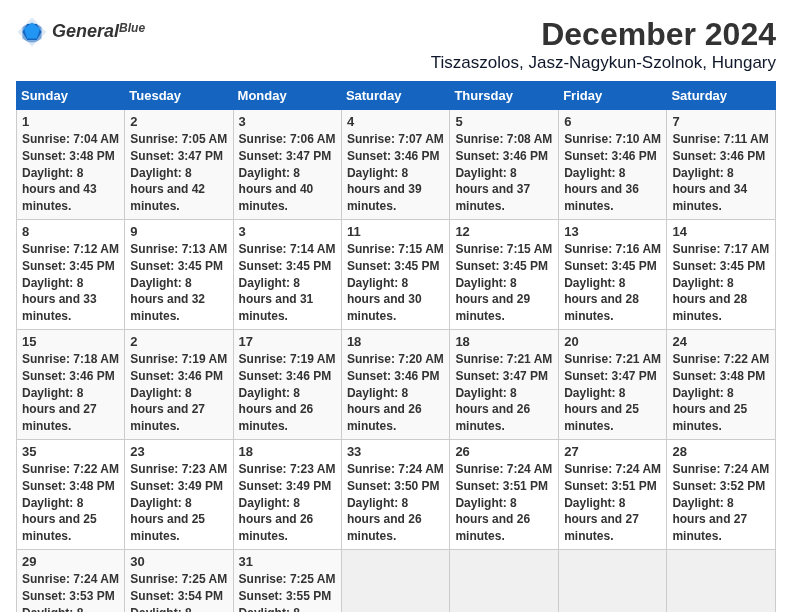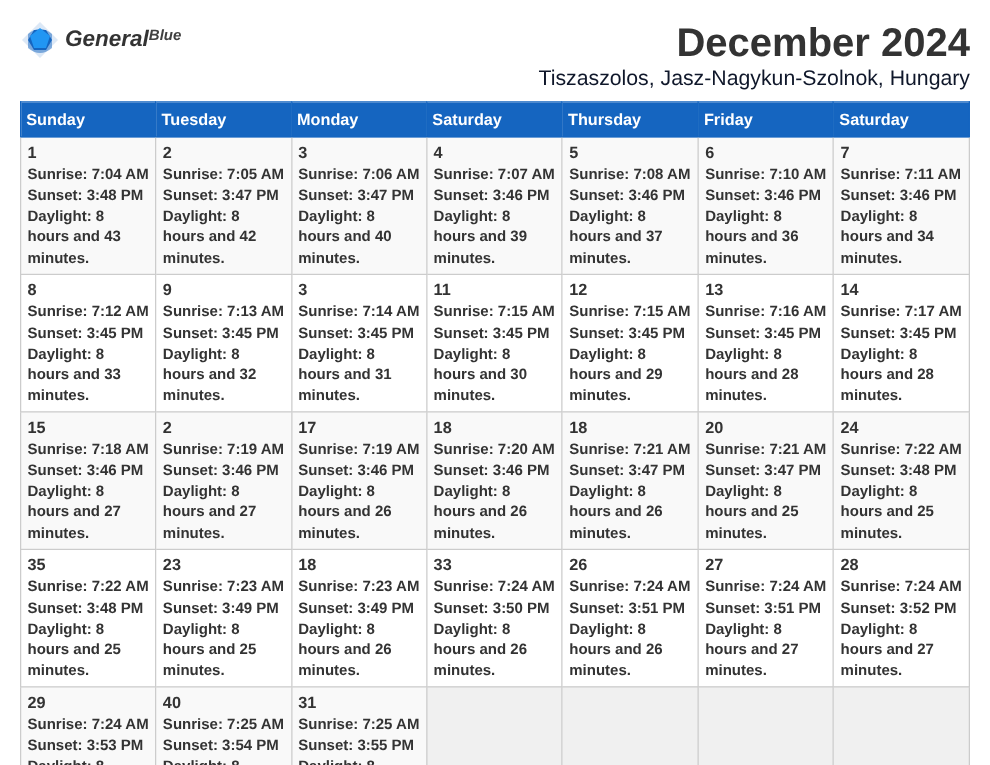--- a/index.html
+++ b/index.html
@@ -253,21 +253,21 @@
           <span class="day-number">28</span>
           <div class="day-info">Sunrise: 7:24 AM<br>Sunset: 3:52 PM<br>Daylight: 8 hours and 27 minutes.</div>
         </td>
       </tr>
       <tr>
         <td>
           <span class="day-number">29</span>
           <div class="day-info">Sunrise: 7:24 AM<br>Sunset: 3:53 PM<br>Daylight: 8 hours and 28 minutes.</div>
         </td>
         <td>
-          <span class="day-number">40</span>
+          <span class="day-number">30</span>
           <div class="day-info">Sunrise: 7:25 AM<br>Sunset: 3:54 PM<br>Daylight: 8 hours and 29 minutes.</div>
         </td>
         <td>
           <span class="day-number">31</span>
           <div class="day-info">Sunrise: 7:25 AM<br>Sunset: 3:55 PM<br>Daylight: 8 hours and 29 minutes.</div>
         </td>
         <td class="empty-cell"></td>
         <td class="empty-cell"></td>
         <td class="empty-cell"></td>
         <td class="empty-cell"></td>

